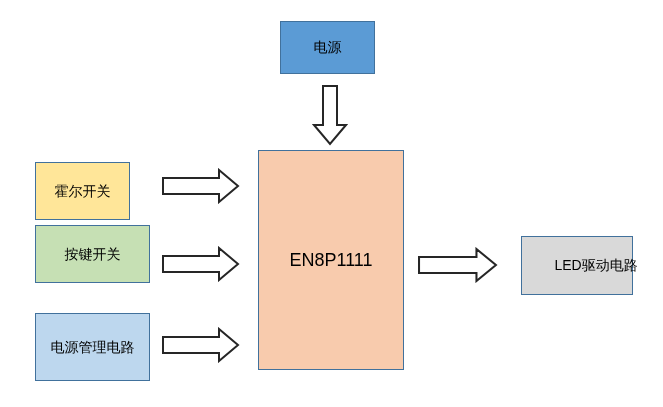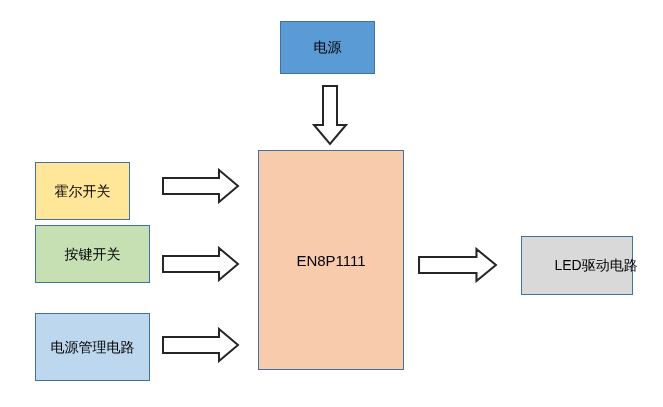--- a/index.html
+++ b/index.html
@@ -28,21 +28,21 @@
     text-align:center;
     font-size:14px;
     line-height:21px;
     border:1.5px solid var(--box-border,#41719C);
   }
   .block span{white-space:nowrap;}
   .power-block   {left:280px; top:21px;  width:95px;  height:53px; background:var(--power-fill,#5B9BD5); border-color:var(--power-border,#41719C);}
   .hall-block    {left:35px;  top:155px; width:95px; height:58px; background:var(--hall-fill,#FFE699);margin-top:7px;}
   .key-block     {left:35px;  top:225px; width:115px; height:58px; background:var(--button-fill,#C6E0B4);}
   .pmgmt-block   {left:35px;  top:313px; width:115px; height:68px; background:var(--power-mgmt-fill,#BDD7EE);}
-  .mcu-block     {left:258px; top:150px; width:146px; height:220px; background:var(--mcu-fill,#F8CBAD); font-size:15px;}
+  .mcu-block     {left:258px; top:150px; width:146px; height:220px; background:var(--mcu-fill,#F8CBAD); font-size:18px;}
   .led-block     {left:521px; top:236px; width:112px; height:59px; background:var(--led-fill,#D9D9D9);padding-left:38px;}
   .arrow{position:absolute;}
   .arrow svg{display:block;width:100%;height:100%;}
   .arrow polygon{
     fill:var(--arrow-fill,#fff);
     stroke:var(--arrow-outline,#262626);
     stroke-width:2;
     stroke-linejoin:miter;
   }
   .arrow-down   {left:312px; top:85px;  width:36px; height:61px;}

